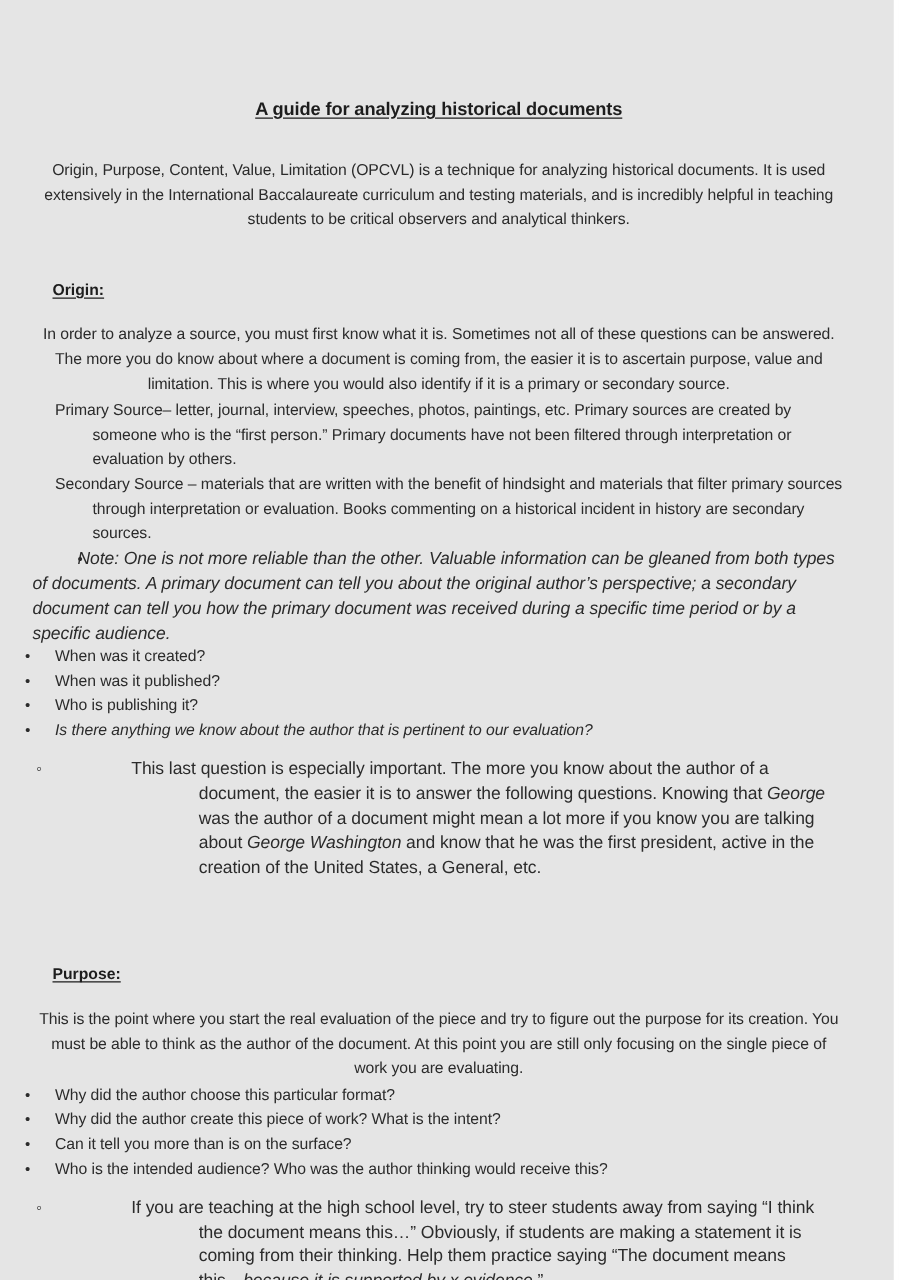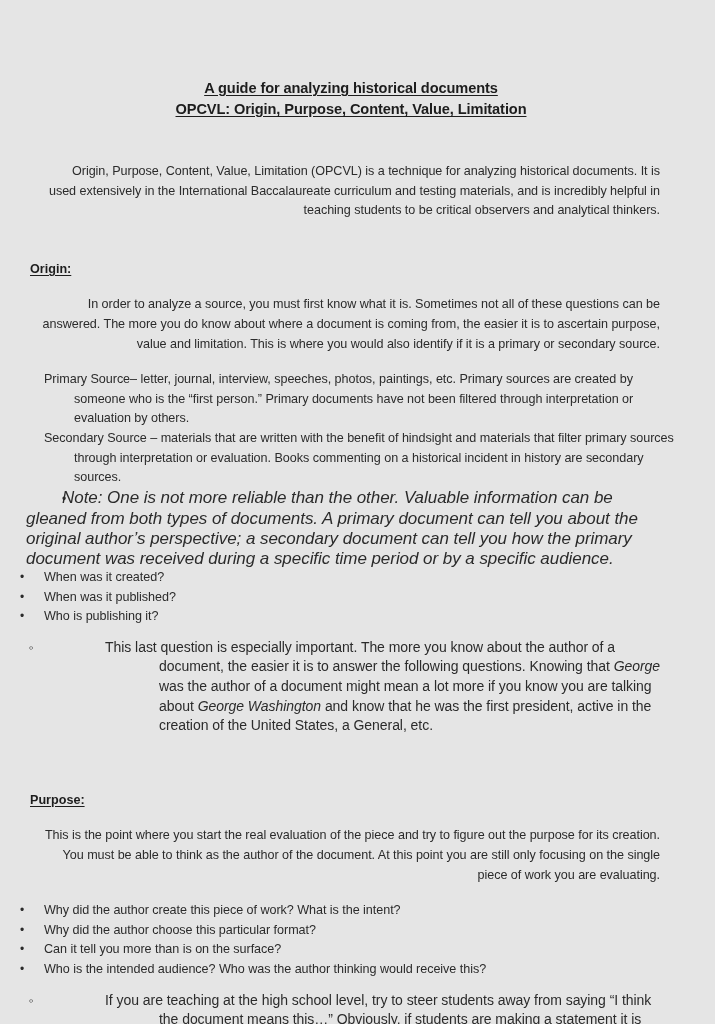--- a/index.html
+++ b/index.html
@@ -39,33 +39,33 @@
     text-underline-offset: 2px;
   }
 
   .title-gap { height: 26px; }
 
   
   .para {
     font-size: 12.6px;
     line-height: 19.6px;
     letter-spacing: -0.05px;
-    text-align: right;
-    margin: 16px;
+    text-align: center;
+    margin: 2px;
   }
 
   .section-gap { height: 19px; }
   .big-gap { height: 40px; }
 
   .heading {
     font-size: 12.6px;
     line-height: 19.6px;
     font-weight: bold;
     color: #1d1d1d;
-    margin: 4px;
+    margin: 16px;
   }
   .heading span {
     text-decoration: underline;
     text-underline-offset: 2px;
   }
 
   
   .blist {
     margin: 0;
     padding: 0;
@@ -102,21 +102,21 @@
   .bullet-simple::before {
     content: "\2022";
     display: inline-block;
     width: 12px;
     margin-left: -12px;
     font-size: 12px;
   }
 
   
   .bullet-outdent {
-    font-size: 17px;
+    font-size: 14px;
     line-height: 19.6px;
     letter-spacing: -0.05px;
     padding-left: 0;
     text-indent: 18px;
     margin: 0;
     font-style: italic;
   }
   .bullet-outdent::before {
     content: "\2022";
     display: inline-block;
@@ -146,21 +146,20 @@
   .u { text-underline-offset: 2px; margin-top: 40px; }
   .i { font-style: italic; }
 </style>
 </head>
 <body>
 
 <div class="page">
 
   <div class="doc-title">
     <div><span>A guide for analyzing historical documents</span></div>
-    <div><span>OPCVL: Origin, Purpose, Content, Value, Limitation</span></div>
   </div>
 
   <div class="title-gap"></div>
 
   <p class="para">Origin, Purpose, Content, Value, Limitation (OPCVL) is a technique for analyzing historical documents. It is used extensively in the International Baccalaureate curriculum and testing materials, and is incredibly helpful in teaching students to be critical observers and analytical thinkers.</p>
 
   <div class="section-gap"></div>
 
   <p class="heading"><span>Origin:</span></p>
 
@@ -170,32 +169,33 @@
     <li class="bullet-item"><span class="u">Primary Source</span><span>– letter, journal, interview, speeches, photos, paintings, etc. Primary sources are created by someone who is the “first person.” Primary documents have not been filtered through interpretation or evaluation by others.</span></li>
     <li class="bullet-item"><span class="u">Secondary Source</span><span> – materials that are written with the benefit of hindsight and materials that filter primary sources through interpretation or evaluation. Books commenting on a historical incident in history are secondary sources.</span></li>
   </ul>
 
   <p class="bullet-outdent">Note: One is not more reliable than the other. Valuable information can be gleaned from both types of documents. A primary document can tell you about the original author’s perspective; a secondary document can tell you how the primary document was received during a specific time period or by a specific audience.</p>
 
   <ul class="blist">
     <li class="bullet-simple">When was it created?</li>
     <li class="bullet-simple">When was it published?</li>
     <li class="bullet-simple">Who is publishing it?</li>
+    <li class="bullet-simple i">Is there anything we know about the author that is pertinent to our evaluation?</li>
   </ul>
 
   <p class="subbullet"><span>This last question is especially important. The more you know about the author of a document, the easier it is to answer the following questions. Knowing that </span><span class="i">George</span><span> was the author of a document might mean a lot more if you know you are talking about </span><span class="i">George Washington</span><span> and know that he was the first president, active in the creation of the United States, a General, etc.</span></p>
 
   <div class="big-gap"></div>
 
   <p class="heading"><span>Purpose:</span></p>
 
   <p class="para">This is the point where you start the real evaluation of the piece and try to figure out the purpose for its creation. You must be able to think as the author of the document. At this point you are still only focusing on the single piece of work you are evaluating.</p>
 
   <ul class="blist">
+    <li class="bullet-simple">Why did the author choose this particular format?</li>
     <li class="bullet-simple">Why did the author create this piece of work? What is the intent?</li>
-    <li class="bullet-simple">Why did the author choose this particular format?</li>
     <li class="bullet-simple">Can it tell you more than is on the surface?</li>
     <li class="bullet-simple">Who is the intended audience? Who was the author thinking would receive this?</li>
   </ul>
 
   <p class="subbullet"><span>If you are teaching at the high school level, try to steer students away from saying “I think the document means this…” Obviously, if students are making a statement it is coming from their thinking. Help them practice saying “The document means this…</span><span class="i">because it is supported by x evidence</span><span>.”</span></p>
 
 </div>
 
 </body></html>

